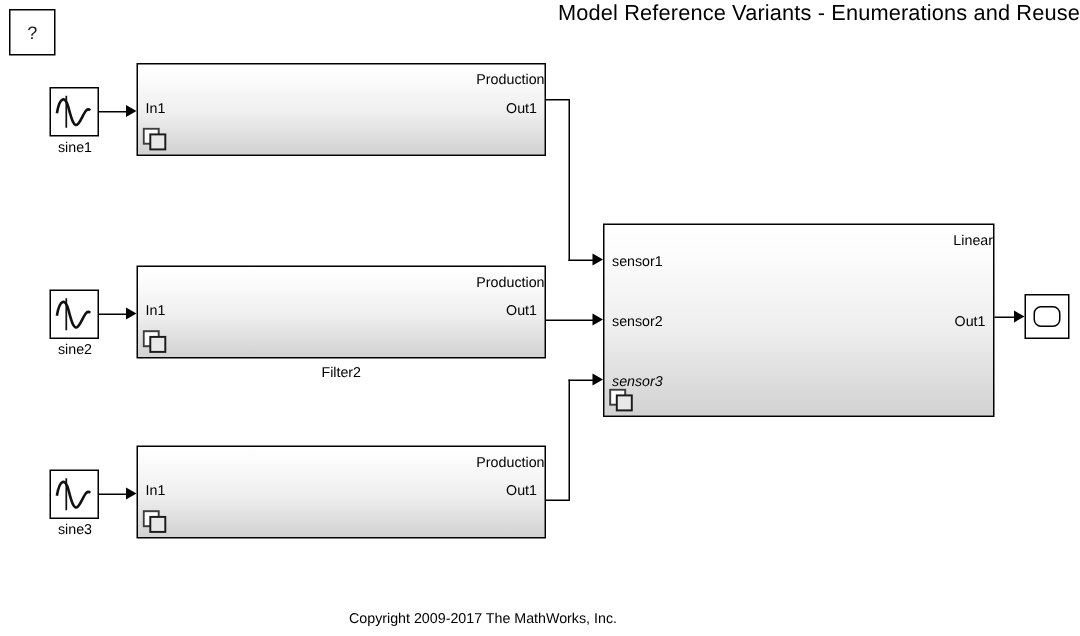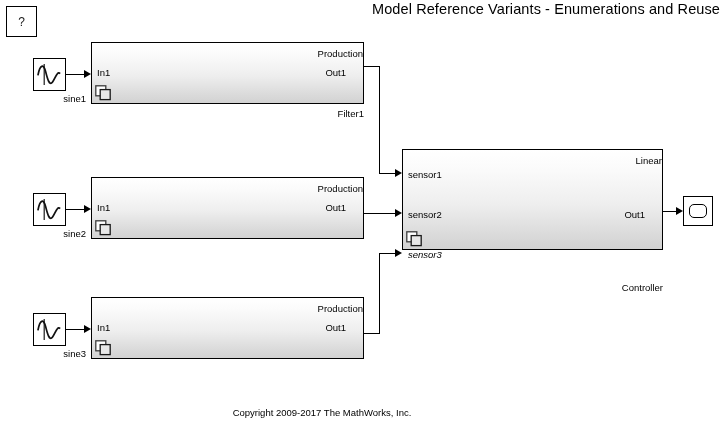--- a/index.html
+++ b/index.html
@@ -73,26 +73,26 @@
     color: #000000;
     pointer-events: none;
   }
   .port-label {
     position: absolute;
     font-size: 9.5px;
     color: #000000;
     white-space: nowrap;
   }
   .port-in { left: 5px; }
-  .port-out { right: 17px; }
+  .port-out { right: 5px; }
 
   
   .blk-caption {
     position: absolute;
-    text-align: right;
+    text-align: center;
     font-size: 9.5px;
     color: #000000;
     white-space: nowrap;
   }
 
   
   .mdlicon {
     position: absolute;
     width: 17px;
     height: 16px;
@@ -183,54 +183,53 @@
 
   <div class="blk shadow modelref" style="left:91px; top:42px; width:273px; height:62px;">
     <div class="blk-toplabel">Production</div>
     <div class="port-label port-in" style="top:24px;">In1</div>
     <div class="port-label port-out" style="top:24px;">Out1</div>
     <svg class="mdlicon" viewBox="0 0 17 16" style="left:3px; bottom:2px;">
       <rect x="0.8" y="0.8" width="10" height="10" fill="#ffffff" stroke="#3c3c3c" stroke-width="1.3"></rect>
       <rect x="5.2" y="4.6" width="10" height="10" fill="#e8e8e8" stroke="#1a1a1a" stroke-width="1.3"></rect>
     </svg>
   </div>
-  <div class="blk-caption" style="left:91px; top:108px; width:273px;">Filter1</div>
 
   <div class="blk shadow modelref" style="left:91px; top:177px; width:273px; height:62px;">
     <div class="blk-toplabel">Production</div>
     <div class="port-label port-in" style="top:24px;">In1</div>
     <div class="port-label port-out" style="top:24px;">Out1</div>
     <svg class="mdlicon" viewBox="0 0 17 16" style="left:3px; bottom:2px;">
       <rect x="0.8" y="0.8" width="10" height="10" fill="#ffffff" stroke="#3c3c3c" stroke-width="1.3"></rect>
       <rect x="5.2" y="4.6" width="10" height="10" fill="#e8e8e8" stroke="#1a1a1a" stroke-width="1.3"></rect>
     </svg>
   </div>
+  <div class="blk-caption" style="left:91px; top:243px; width:273px;">Filter2</div>
 
   <div class="blk shadow modelref" style="left:91px; top:297px; width:273px; height:62px;">
     <div class="blk-toplabel">Production</div>
     <div class="port-label port-in" style="top:24px;">In1</div>
     <div class="port-label port-out" style="top:24px;">Out1</div>
     <svg class="mdlicon" viewBox="0 0 17 16" style="left:3px; bottom:2px;">
       <rect x="0.8" y="0.8" width="10" height="10" fill="#ffffff" stroke="#3c3c3c" stroke-width="1.3"></rect>
       <rect x="5.2" y="4.6" width="10" height="10" fill="#e8e8e8" stroke="#1a1a1a" stroke-width="1.3"></rect>
     </svg>
   </div>
 
-  <div class="blk shadow modelref" style="left:402px; top:149px; width:261px; height:101px;padding-left:35px;">
+  <div class="blk shadow modelref" style="left:402px; top:149px; width:261px; height:129px;padding-left:35px;">
     <div class="blk-toplabel">Linear</div>
     <div class="port-label port-in" style="top:19px;">sensor1</div>
     <div class="port-label port-in" style="top:59px;">sensor2</div>
     <div class="port-label port-in" style="top:99px;font-style:italic;">sensor3</div>
     <div class="port-label port-out" style="top:59px;">Out1</div>
     <svg class="mdlicon" viewBox="0 0 17 16" style="left:3px; bottom:2px;">
       <rect x="0.8" y="0.8" width="10" height="10" fill="#ffffff" stroke="#3c3c3c" stroke-width="1.3"></rect>
       <rect x="5.2" y="4.6" width="10" height="10" fill="#e8e8e8" stroke="#1a1a1a" stroke-width="1.3"></rect>
     </svg>
   </div>
-  <div class="blk-caption" style="left:402px; top:282px; width:261px;">Controller</div>
 
   <div class="blk shadow" style="left:683px; top:196px; width:30px; height:30px;">
     <div class="scope-glyph"></div>
   </div>
 
   <div class="wire wire-h" style="left:66px; top:73.5px; width:19px;"></div>
   <div class="arrow" style="left:84px; top:69.5px;"></div>
 
   <div class="wire wire-h" style="left:66px; top:208.5px; width:19px;"></div>
   <div class="arrow" style="left:84px; top:204.5px;"></div>

